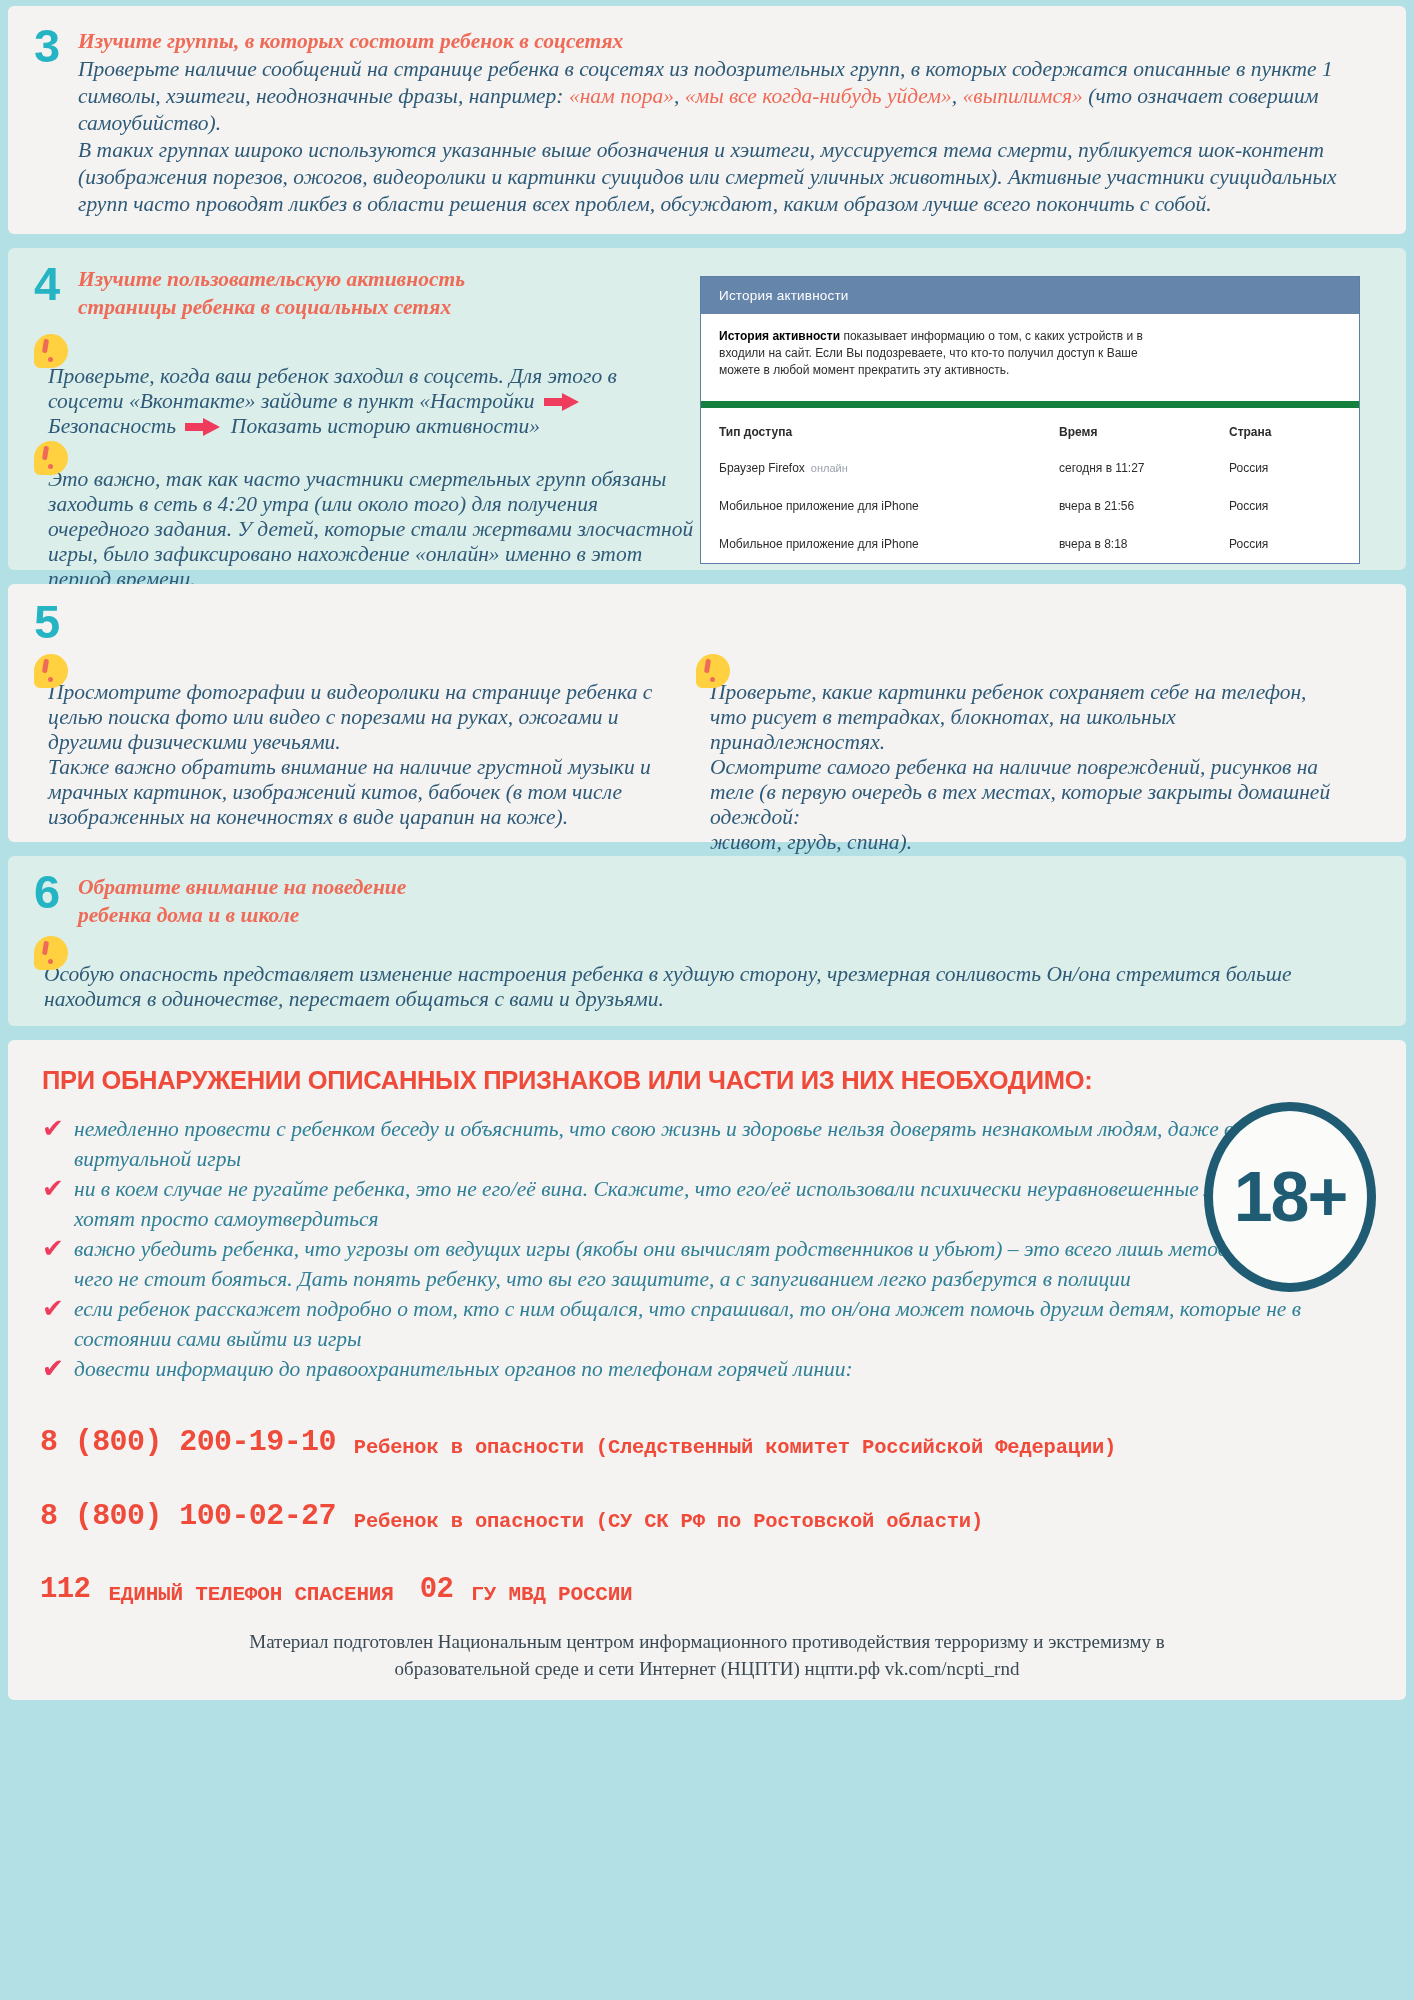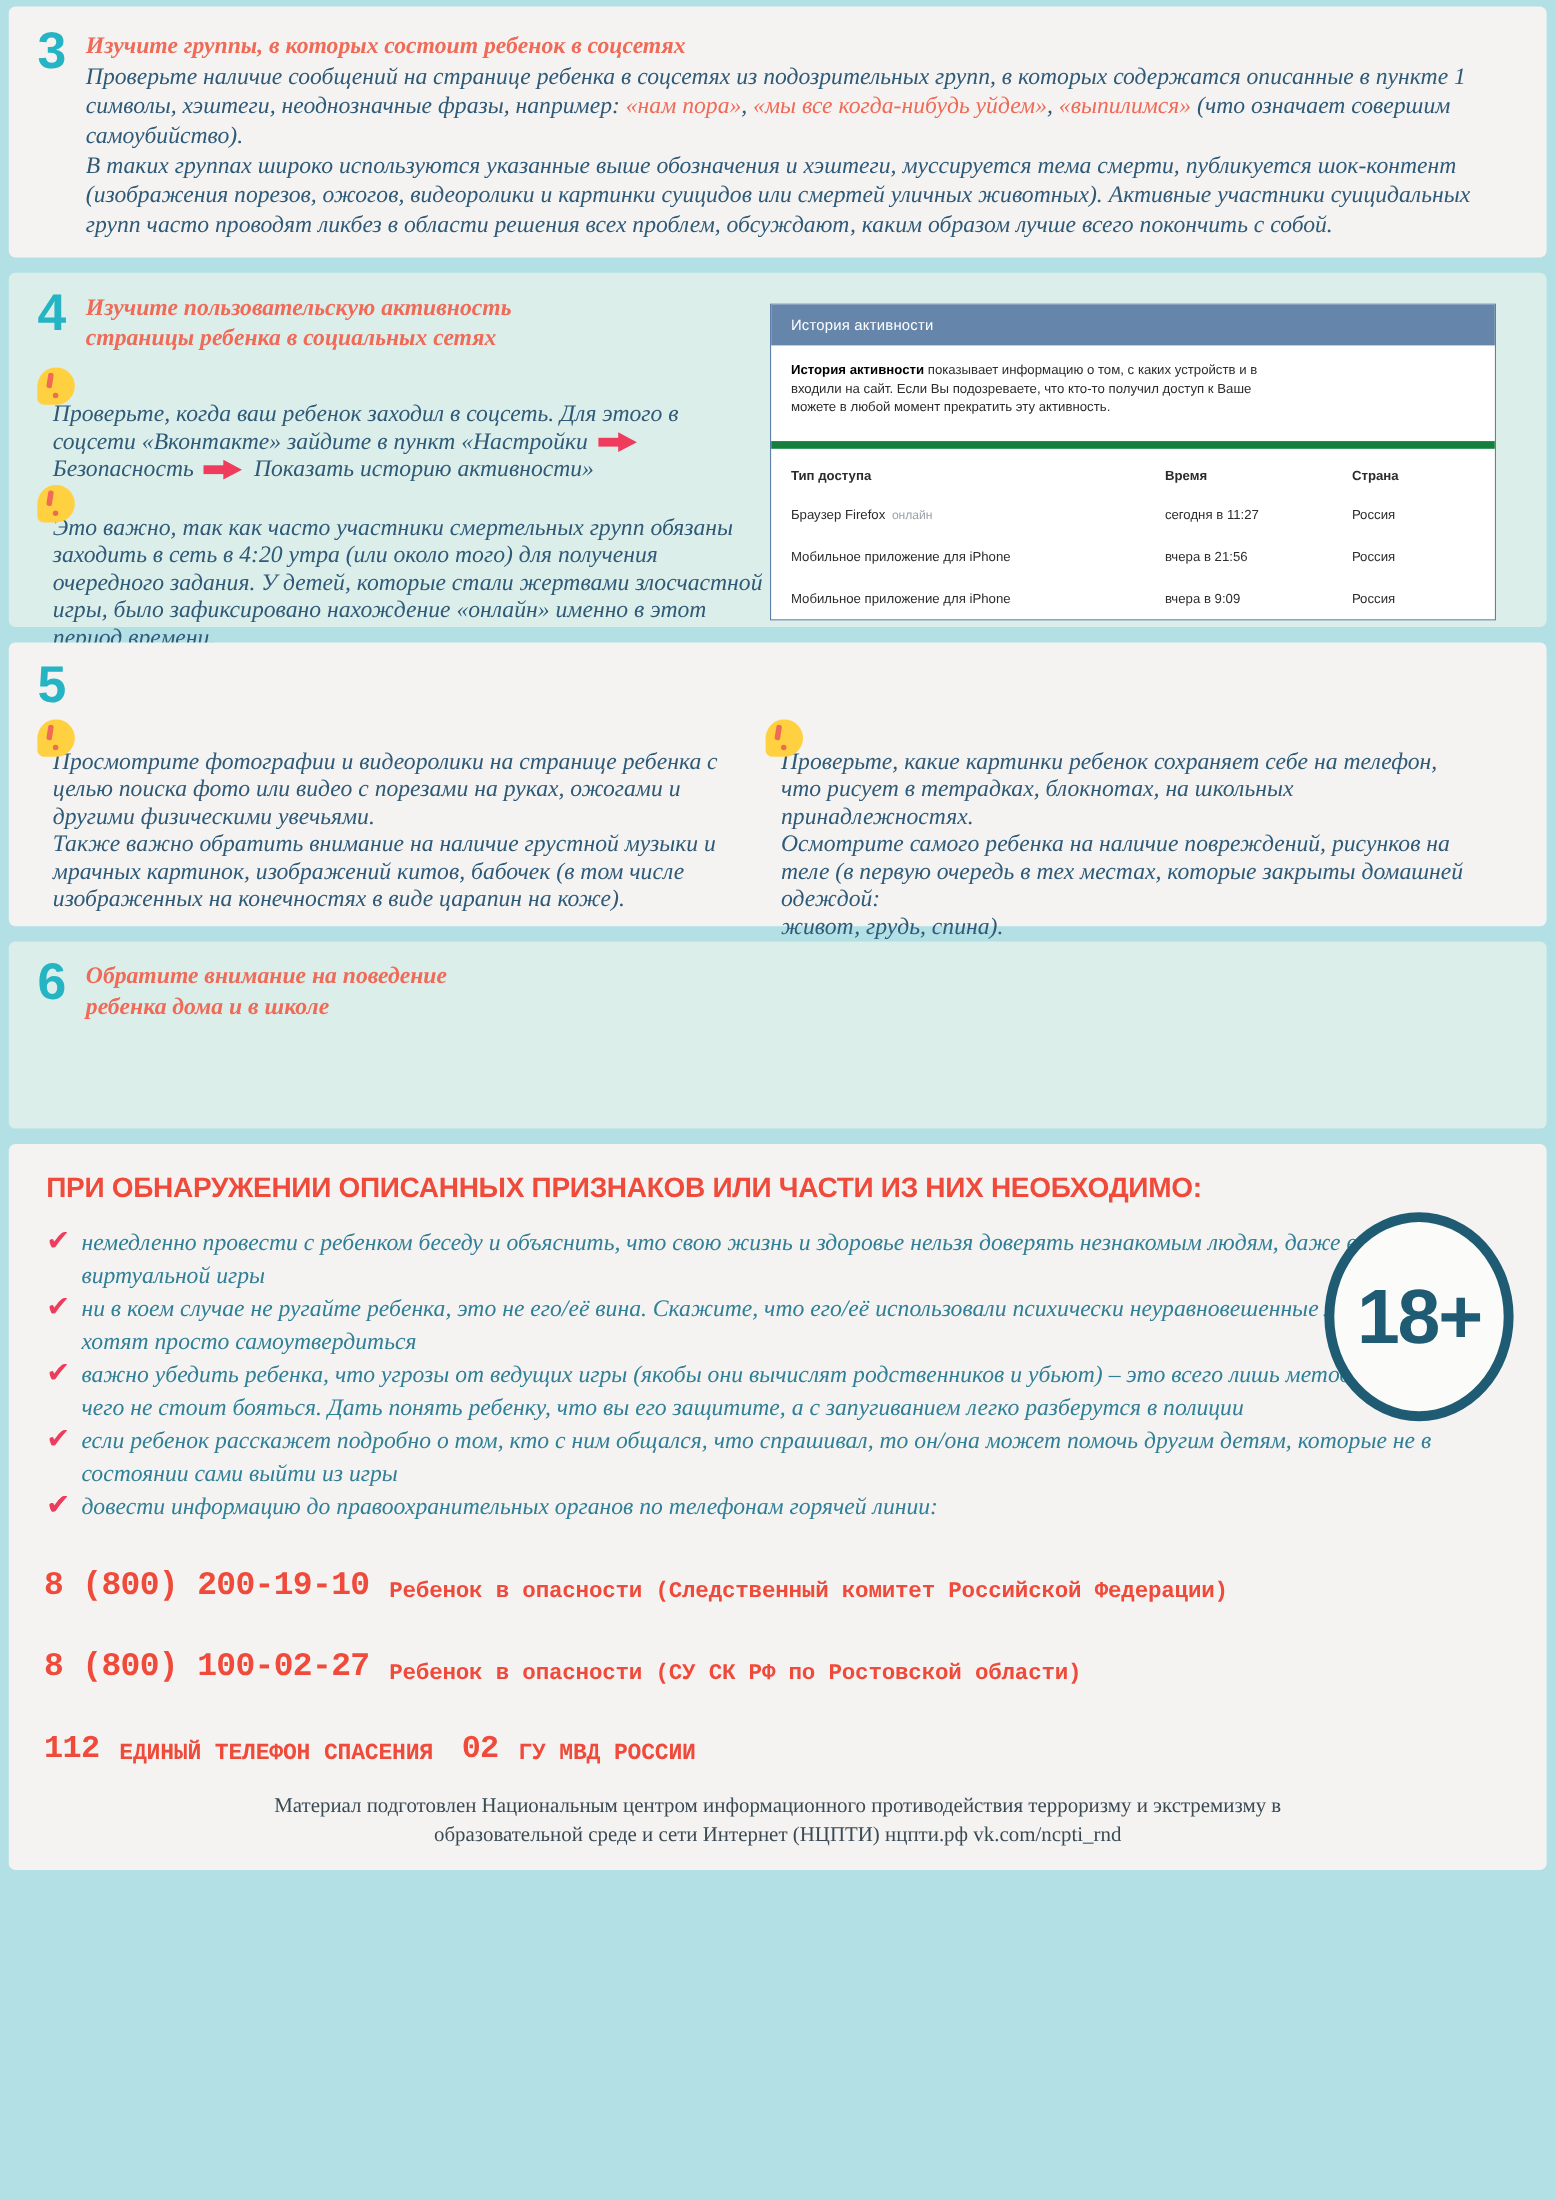--- a/index.html
+++ b/index.html
@@ -303,21 +303,21 @@
                   <td class="c2">сегодня в 11:27</td>
                   <td>Россия</td>
                 </tr>
                 <tr>
                   <td class="c1">Мобильное приложение для iPhone</td>
                   <td class="c2">вчера в 21:56</td>
                   <td>Россия</td>
                 </tr>
                 <tr>
                   <td class="c1">Мобильное приложение для iPhone</td>
-                  <td class="c2">вчера в 9:09</td>
+                  <td class="c2">вчера в 8:18</td>
                   <td>Россия</td>
                 </tr>
               </tbody>
             </table>
           </div>
         </div>
       </div>
     </div>
   </div>
 
@@ -345,20 +345,24 @@
 
   <div class="card mint" style="height:170px;">
     <div class="card-inner" style="padding:16px 26px 10px 26px;">
       <div class="sec-head">
         <div class="sec-num">6</div>
         <div>
           <div class="sec-title">Обратите внимание на поведение</div>
           <div class="sec-title">ребенка дома и в школе</div>
         </div>
       </div>
+      <div class="bullet-block" style="margin-top:8px;">
+        <span class="bubble"></span>
+        <div class="btext body-text tight" style="padding-top:22px; padding-left:10px;">Особую опасность представляет изменение настроения ребенка в худшую сторону, чрезмерная сонливость Он/она стремится больше находится в одиночестве, перестает общаться с вами и друзьями.</div>
+      </div>
     </div>
   </div>
 
   <div class="badge18">
     <span>18+</span>
   </div>
 
   <div class="card light" style="margin-bottom:0; min-height:588px;">
     <div class="card-inner" style="padding:14px 32px 18px 32px;">
       <div class="final-title">ПРИ ОБНАРУЖЕНИИ ОПИСАННЫХ ПРИЗНАКОВ ИЛИ ЧАСТИ ИЗ НИХ НЕОБХОДИМО:</div>

